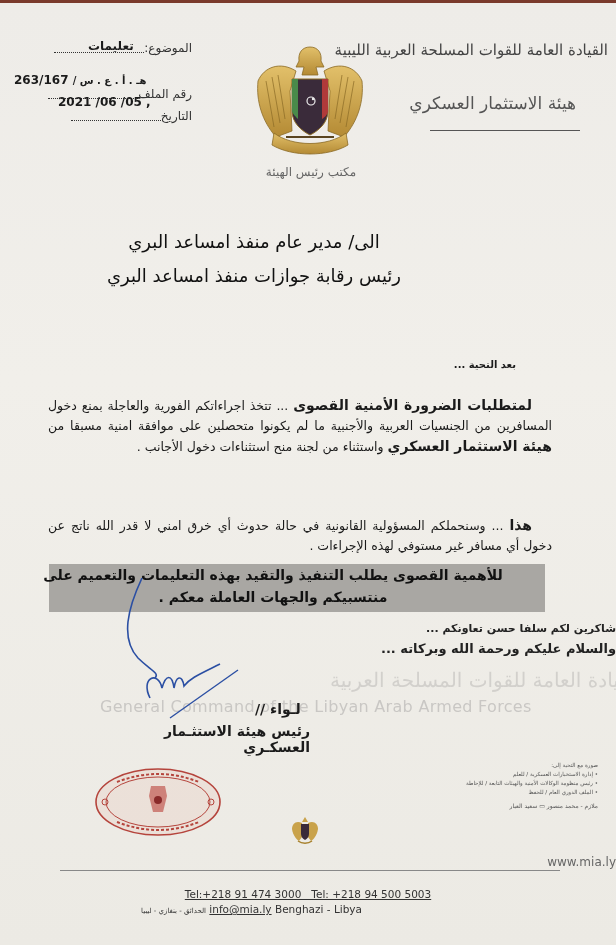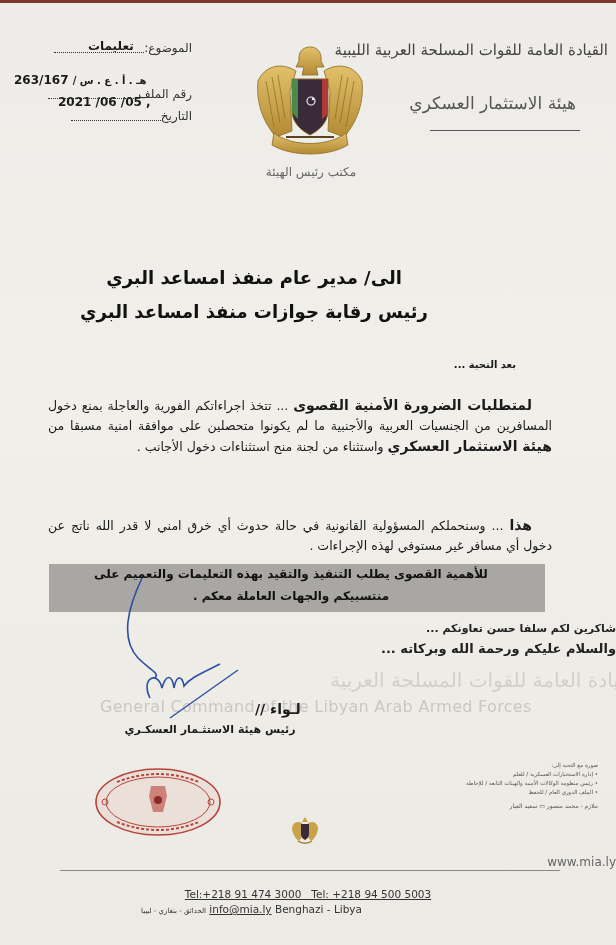--- a/index.html
+++ b/index.html
@@ -28,37 +28,37 @@
   
   .org-title { position: absolute; right: 8px; top: 38px; font-family: "DejaVu Serif", serif; font-size: 15px; color: #444; direction: rtl; white-space: nowrap; }
   .org-sub { position: absolute; right: 40px; top: 90px; font-family: "DejaVu Serif", serif; font-size: 17px; color: #555; direction: rtl; white-space: nowrap; }
   .org-line { position: absolute; left: 430px; top: 127px; width: 150px; height: 1px; background: #555; }
 
   
   .emblem { position: absolute; left: 252px; top: 38px; width: 116px; height: 118px; }
   .office { position: absolute; left: 226px; top: 162px; width: 170px; text-align: center; font-family: "DejaVu Serif", serif; font-size: 12px; color: #666; direction: rtl; }
 
   
-  .addr { position: absolute; left: 0; width: 508px; text-align: center; direction: rtl; font-weight: bold; font-size: 18px; color: #111; margin-top: 36px; }
+  .addr { position: absolute; left: 0; width: 508px; text-align: center; direction: rtl; font-weight: normal; font-size: 18px; color: #111; }
 
   .greet { position: absolute; right: 100px; top: 356px; font-size: 10px; font-weight: bold; direction: rtl; }
 
   .body-text { position: absolute; left: 48px; width: 504px; direction: rtl; text-align: justify; font-size: 12.5px; line-height: 20px; color: #1a1a1a; }
   .body-text b { font-size: 14px; }
 
   .highlight-box { position: absolute; left: 49px; top: 561px; width: 496px; height: 48px; background: #a9a7a3; }
-  .hl-text { position: absolute; left: 49px; width: 484px; text-align: center; direction: rtl; font-weight: bold; font-size: 12px; color: #111; }
+  .hl-text { position: absolute; left: 31px; width: 484px; text-align: center; direction: rtl; font-weight: bold; font-size: 14px; color: #111; }
 
   .closing { position: absolute; left: 0; width: 616px; text-align: right; direction: rtl; font-weight: bold; color: #222; }
 
   .watermark-en { position: absolute; left: 100px; top: 694px; font-size: 16px; color: #c9c7c4; white-space: nowrap; letter-spacing: 0.3px; }
   .watermark-ar { position: absolute; left: 330px; top: 665px; font-family: "DejaVu Serif", serif; font-size: 20px; color: #d2d0cc; direction: rtl; white-space: nowrap; }
 
   .sign-rank { position: absolute; left: 255px; top: 698px; font-size: 14px; font-weight: bold; direction: rtl; }
-  .sign-title { position: absolute; left: 110px; top: 720px; width: 200px; text-align: center; font-size: 11px; font-weight: bold; direction: rtl; }
+  .sign-title { position: absolute; left: 110px; top: 720px; width: 200px; text-align: right; font-size: 14px; font-weight: bold; direction: rtl; }
 
   .cc { position: absolute; right: 18px; top: 758px; width: 190px; direction: rtl; font-size: 5.5px; color: #555; line-height: 9px; }
   .cc .row { white-space: nowrap; }
   .cc .sig-row { font-size: 6px; margin-top: 4px; }
 
   .stamp { position: absolute; left: 93px; top: 763px; width: 130px; height: 72px; }
 
   .small-emblem { position: absolute; left: 290px; top: 812px; width: 30px; height: 30px; }
   .site { position: absolute; left: 0; width: 616px; top: 852px; text-align: right; font-size: 12px; color: #666; }
   .footer-line { position: absolute; left: 60px; top: 867px; width: 500px; height: 1px; background: #888; }

